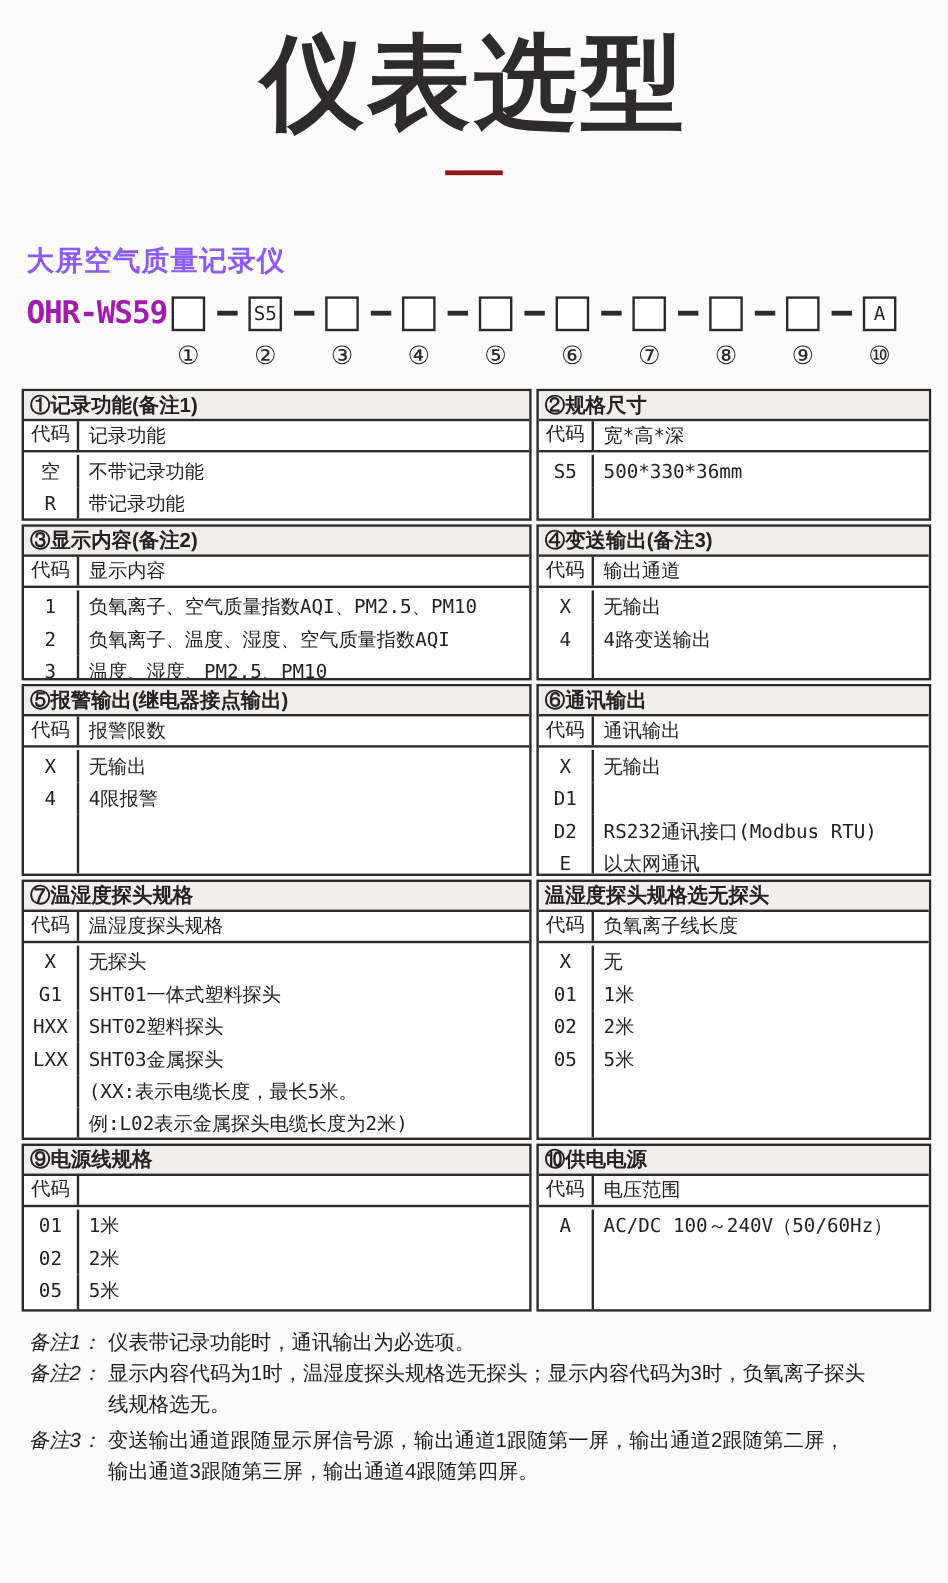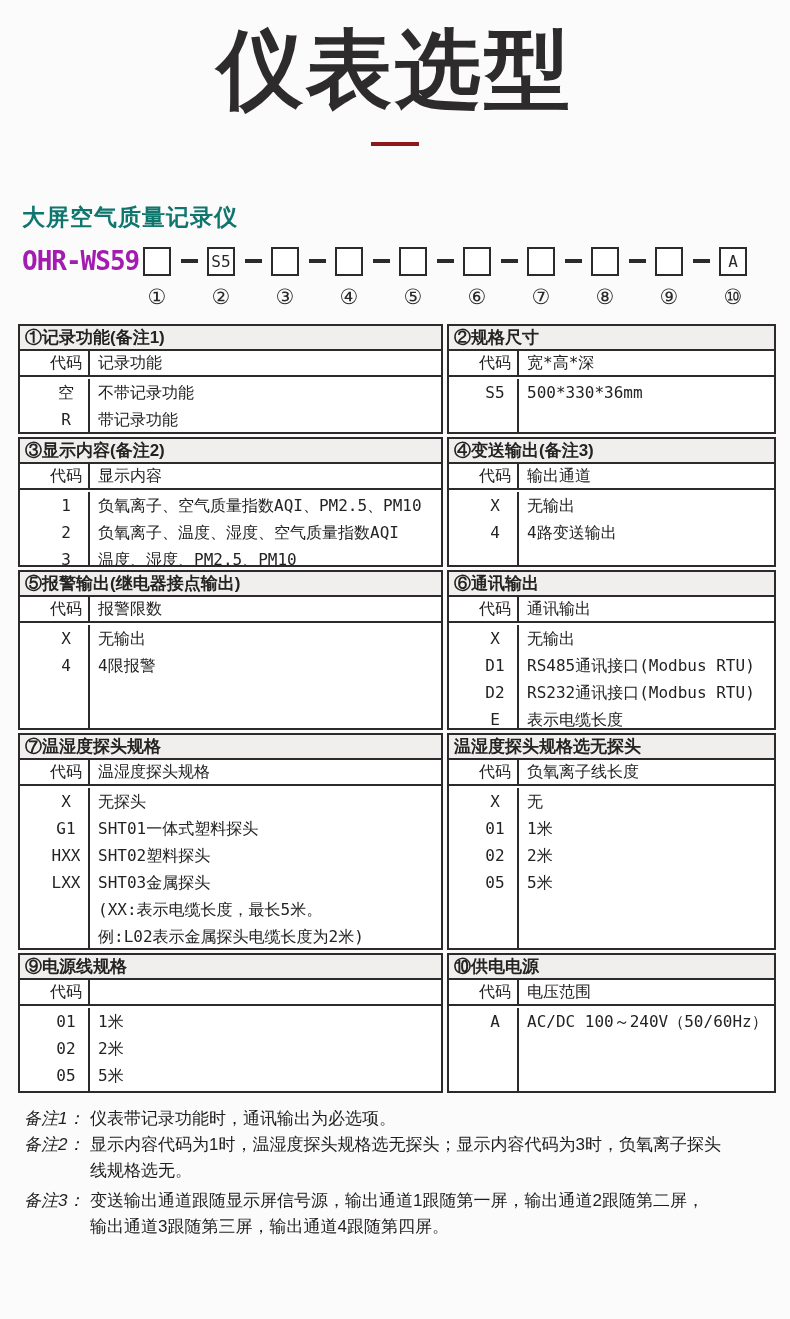--- a/index.html
+++ b/index.html
@@ -20,21 +20,21 @@
     font-family:"DejaVu Sans", "Liberation Sans", sans-serif;
   }
   .accent-bar {
     width:48px; height:4px; margin:30px auto 0 auto;
     background:#8e181c;
   }
   
   .product { padding-left:22px; }
   .product h2 {
     margin-top:56px;
-    font-size:23px; font-weight:600; color:#0f766e;
+    font-size:23px; font-weight:600; color:#8b5cf6;
     letter-spacing:1px;
   }
   .model-row {
     margin-top:13px;
     display:flex; align-items:center; height:30px;
   }
   .model-prefix {
     width:121px; flex:0 0 121px;
     font-family:"DejaVu Sans Mono", monospace;
     font-weight:bold; font-size:26px; letter-spacing:-1px;
@@ -67,21 +67,21 @@
   .section {
     border:2px solid #2c2a2a; background:#fff;
     display:flex; flex-direction:column; overflow:hidden;
   }
   .sec-title {
     flex:0 0 24px; background:#f1efee;
     border-bottom:2px solid #2c2a2a;
     font-size:17px; line-height:23px; font-weight:bold;
     padding-left:5px; white-space:nowrap; color:#242222;
   }
-  .row { display:flex; align-items:stretch;padding-left:24px; }
+  .row { display:flex; align-items:stretch; }
   .sec-header { flex:0 0 26px; border-bottom:2px solid #2c2a2a; }
   .code-cell {
     width:46px; flex:0 0 46px;
     border-right:2px solid #2c2a2a;
     text-align:center;
     font-family:"DejaVu Sans Mono", "Liberation Sans", monospace;
     font-size:16px; color:#242222;
   }
   .sec-header .code-cell, .sec-header .desc-cell { line-height:24px; font-size:16px; }
   .sec-header .code-cell { font-family:"Liberation Sans", sans-serif; }
@@ -307,29 +307,28 @@
         <div class="code-cell">代码</div>
         <div class="desc-cell">通讯输出</div>
       </div>
       <div class="sec-body">
         <div class="row body-row">
           <div class="code-cell">X</div>
           <div class="desc-cell">无输出</div>
         </div>
         <div class="row body-row">
           <div class="code-cell">D1</div>
-          <div class="desc-cell">RS485通讯接口(Modbus RTU)</div>
         </div>
         <div class="row body-row">
           <div class="code-cell">D2</div>
           <div class="desc-cell">RS232通讯接口(Modbus RTU)</div>
         </div>
         <div class="row body-row">
           <div class="code-cell">E</div>
-          <div class="desc-cell">表示电缆长度</div>
+          <div class="desc-cell">以太网通讯</div>
         </div>
         <div class="row body-fill">
           <div class="code-cell"></div>
           <div class="desc-cell"></div>
         </div>
       </div>
     </div>
     <div class="section">
       <div class="sec-title">⑦温湿度探头规格</div>
       <div class="row sec-header">

